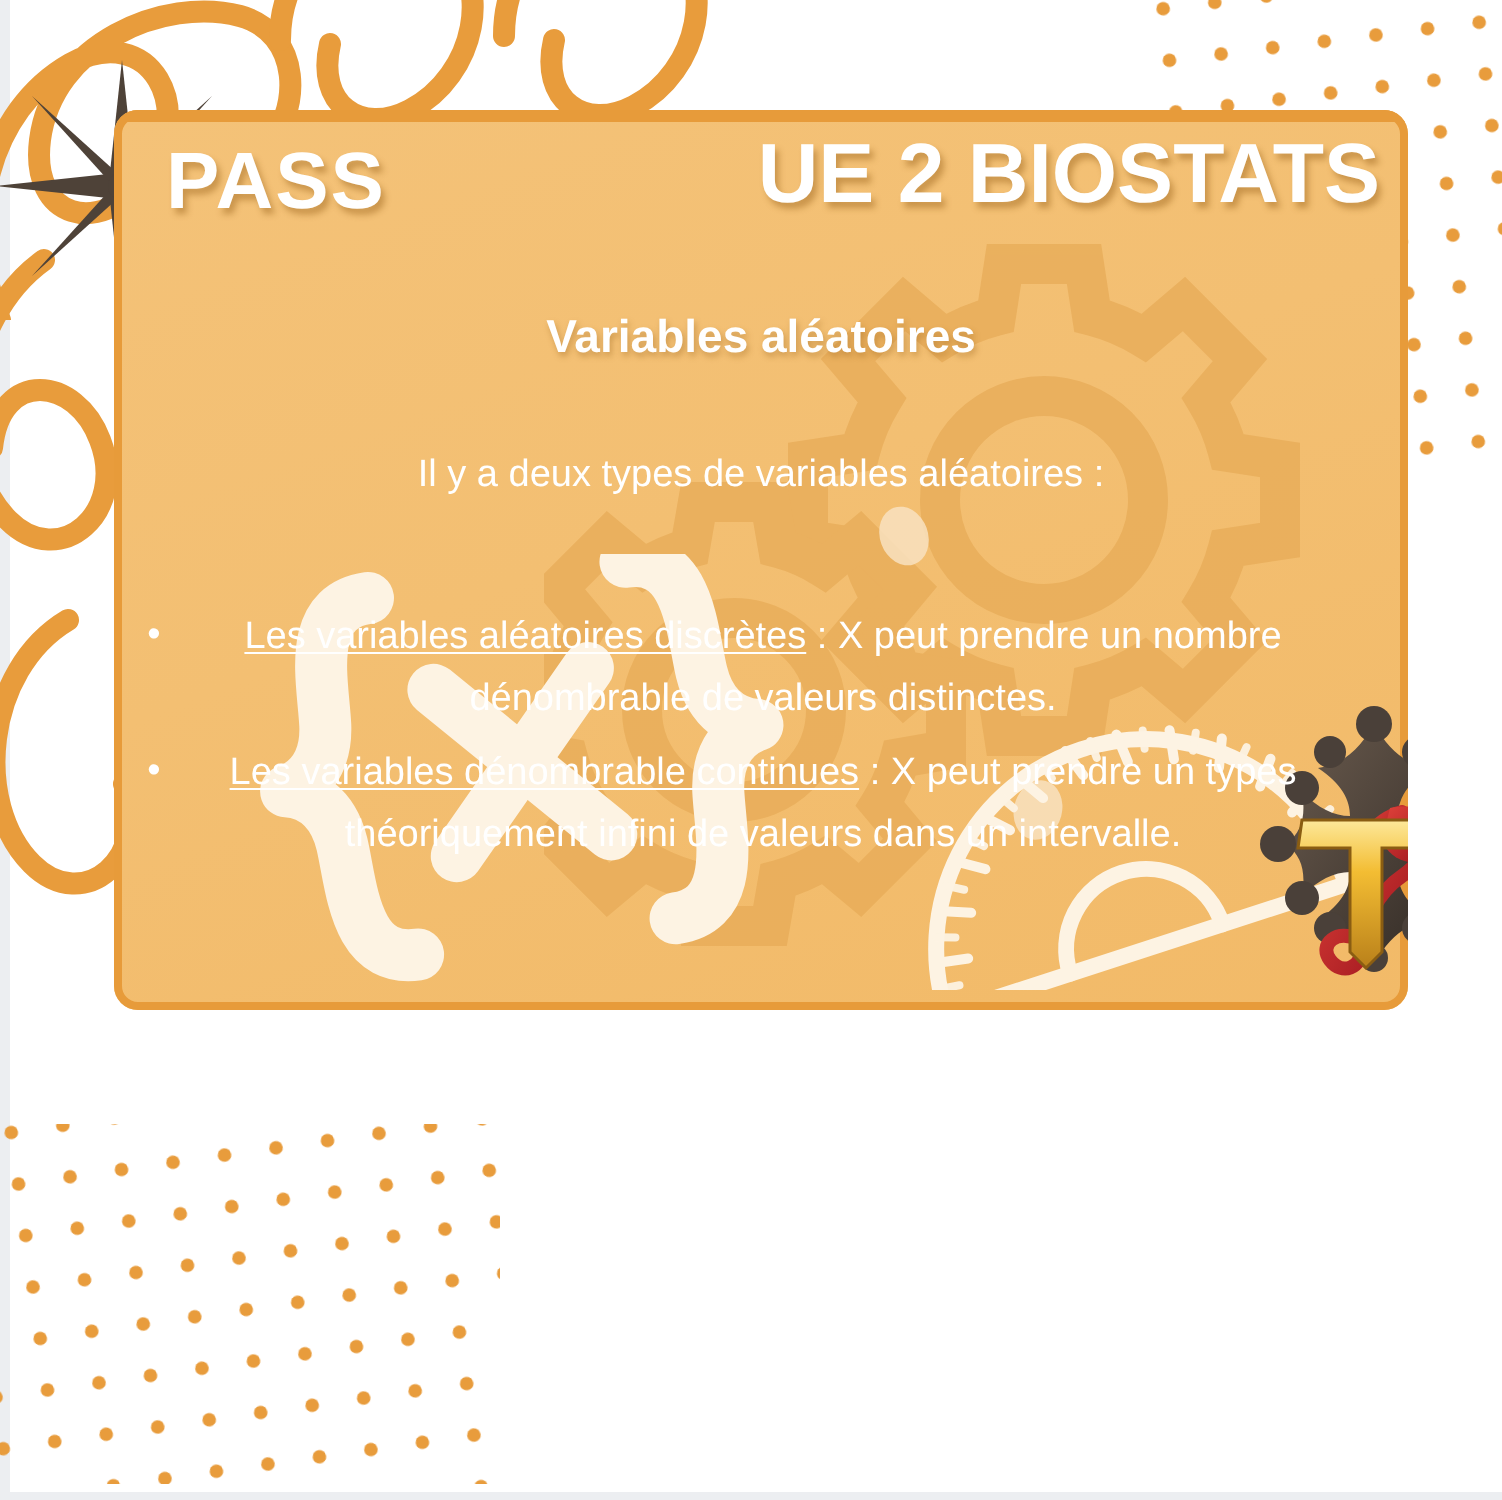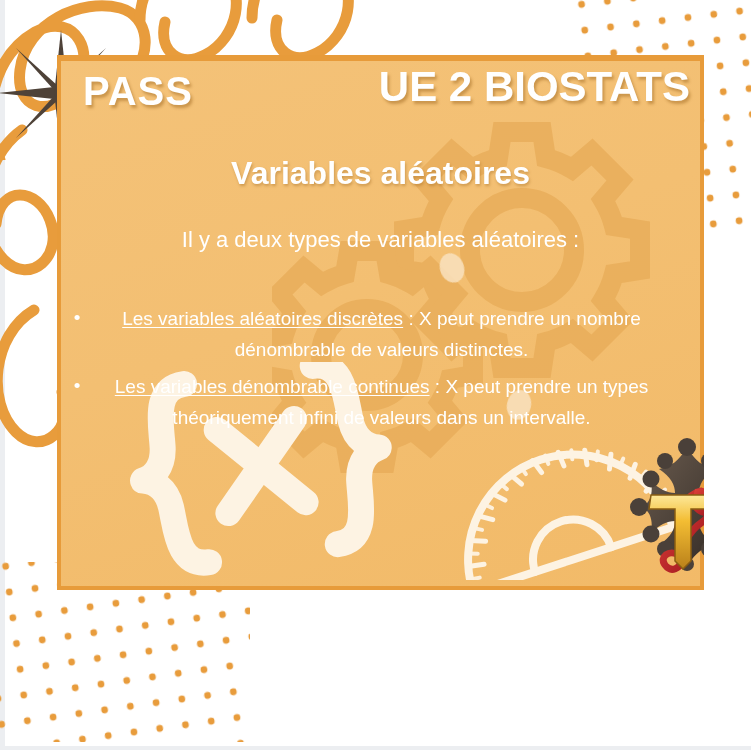--- a/index.html
+++ b/index.html
@@ -40,24 +40,25 @@
   .star-tl { left: -4px; top: 28px; }
   .dots-tr { right: 0; top: 0; }
   .dots-bl { left: 0; bottom: 8px; }
 
   
   #card {
     position: absolute;
     left: 57px;
     top: 55px;
     width: 647px;
-    height: 535px;
+    height: 450px;
     background: linear-gradient(160deg, #f4c278 0%, #f3bf72 45%, #f2ba68 100%);
     box-shadow: 0 0 0 4px #e79b3a inset;
     overflow: hidden;
+    border-radius: 12px;
   }
   #card::before {
     
     content: "";
     position: absolute;
     left: 0; right: 0; top: 0;
     height: 6px;
     background: #e79b3a;
   }
   .card-gears {
@@ -92,31 +93,31 @@
     font-weight: bold;
     color: #ffffff;
     letter-spacing: 0px;
     text-shadow: 2px 3px 3px rgba(150,95,25,.45);
   }
   .title {
     position: absolute;
     left: 0; right: 0;
     top: 100px;
     text-align: center;
-    font-size: 32px;
+    font-size: 23px;
     font-weight: bold;
     color: #ffffff;
     text-shadow: 1px 2px 3px rgba(150,95,25,.40);
   }
   .intro {
     position: absolute;
     left: 0; right: 0;
     top: 172px;
     text-align: center;
-    font-size: 22px;
+    font-size: 19px;
     color: #ffffff;
   }
   .bullets {
     position: absolute;
     left: 8px;
     right: 8px;
     top: 248px;
   }
   .bullet-row {
     display: flex;

